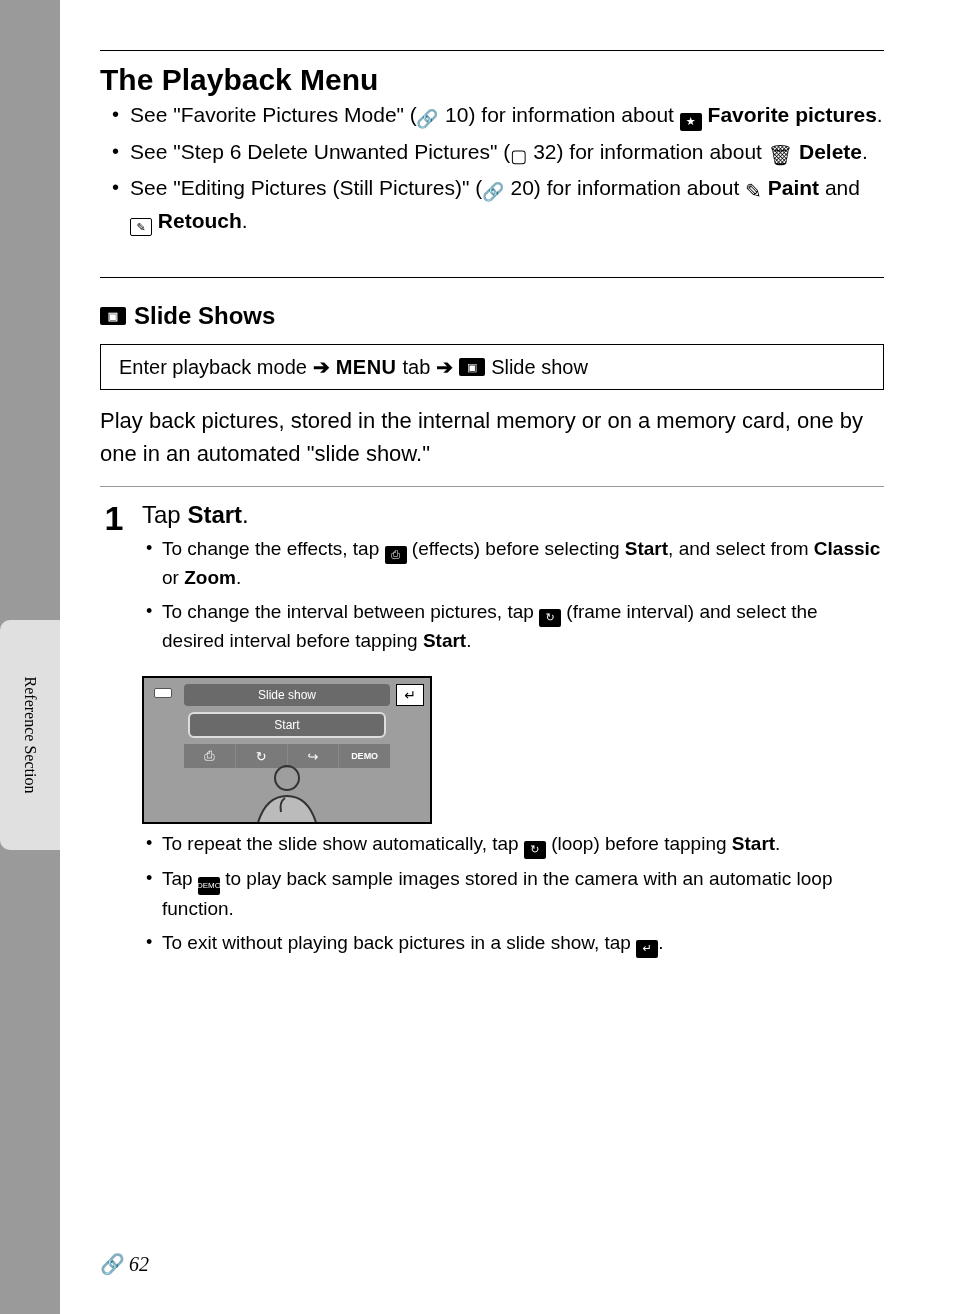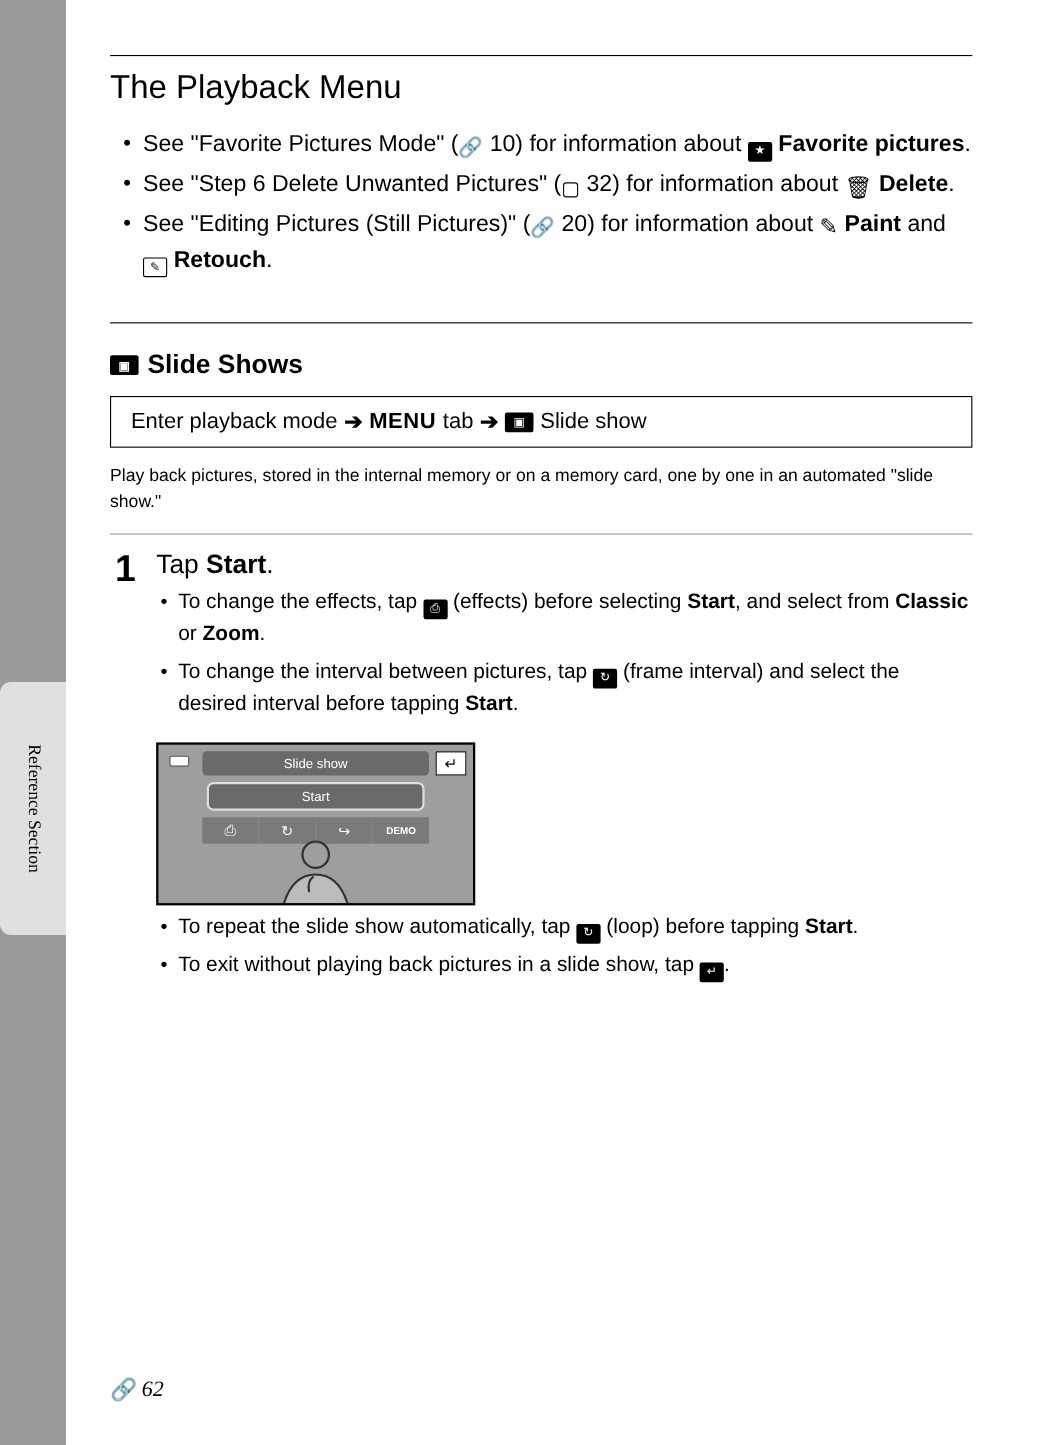--- a/index.html
+++ b/index.html
@@ -40,22 +40,22 @@
     font-family: Georgia, "Times New Roman", serif;
     color: #000;
   }
   .rule-top {
     border-top: 1px solid #000;
     height: 0;
     margin-bottom: 12px;
   }
   h1.title {
     font-size: 30px;
-    font-weight: 400;
-    margin: 0 0 18px 0;
+    font-weight: 700;
+    margin: 0 0 2px 0;
     font-family: "Segoe UI", "Helvetica Neue", Arial, sans-serif;
   }
   ul.top-bullets {
     list-style: none;
     padding-left: 30px;
     margin-bottom: 40px;
   }
   ul.top-bullets > li {
     font-size: 21px;
     line-height: 1.55;
@@ -89,21 +89,21 @@
     margin-bottom: 14px;
     display: flex;
     align-items: center;
     gap: 6px;
     flex-wrap: wrap;
   }
   .nav-path-box .arrow {
     font-weight: 700;
   }
   p.intro {
-    font-size: 16px;
+    font-size: 22px;
     line-height: 1.5;
     margin-bottom: 16px;
   }
   hr.thin-rule {
     border: none;
     border-top: 1px solid #999;
     margin: 10px 0 14px 0;
   }
   .step-row {
     display: flex;
@@ -356,20 +356,23 @@
             <path d="M58 40 q-6 4 -4 14" fill="none" stroke="#333" stroke-width="2"></path>
           </svg>
         </div>
       </div>
 
       <ul class="sub-bullets" style="margin-top:6px;">
         <li>
           <span>To repeat the slide show automatically, tap </span><span class="icon-inline">↻</span><span> (loop) before tapping </span><span class="bold">Start</span><span>.</span>
         </li>
         <li>
+          <span>Tap </span><span class="icon-inline" style="font-size:8px;">DEMO</span><span> to play back sample images stored in the camera with an automatic loop function.</span>
+        </li>
+        <li>
           <span>To exit without playing back pictures in a slide show, tap </span><span class="icon-inline">↵</span><span>.</span>
         </li>
       </ul>
     </div>
   </div>
 
   <div class="page-num">
     <span class="ref-icon">🔗</span>
       <span>62</span>
   </div>

